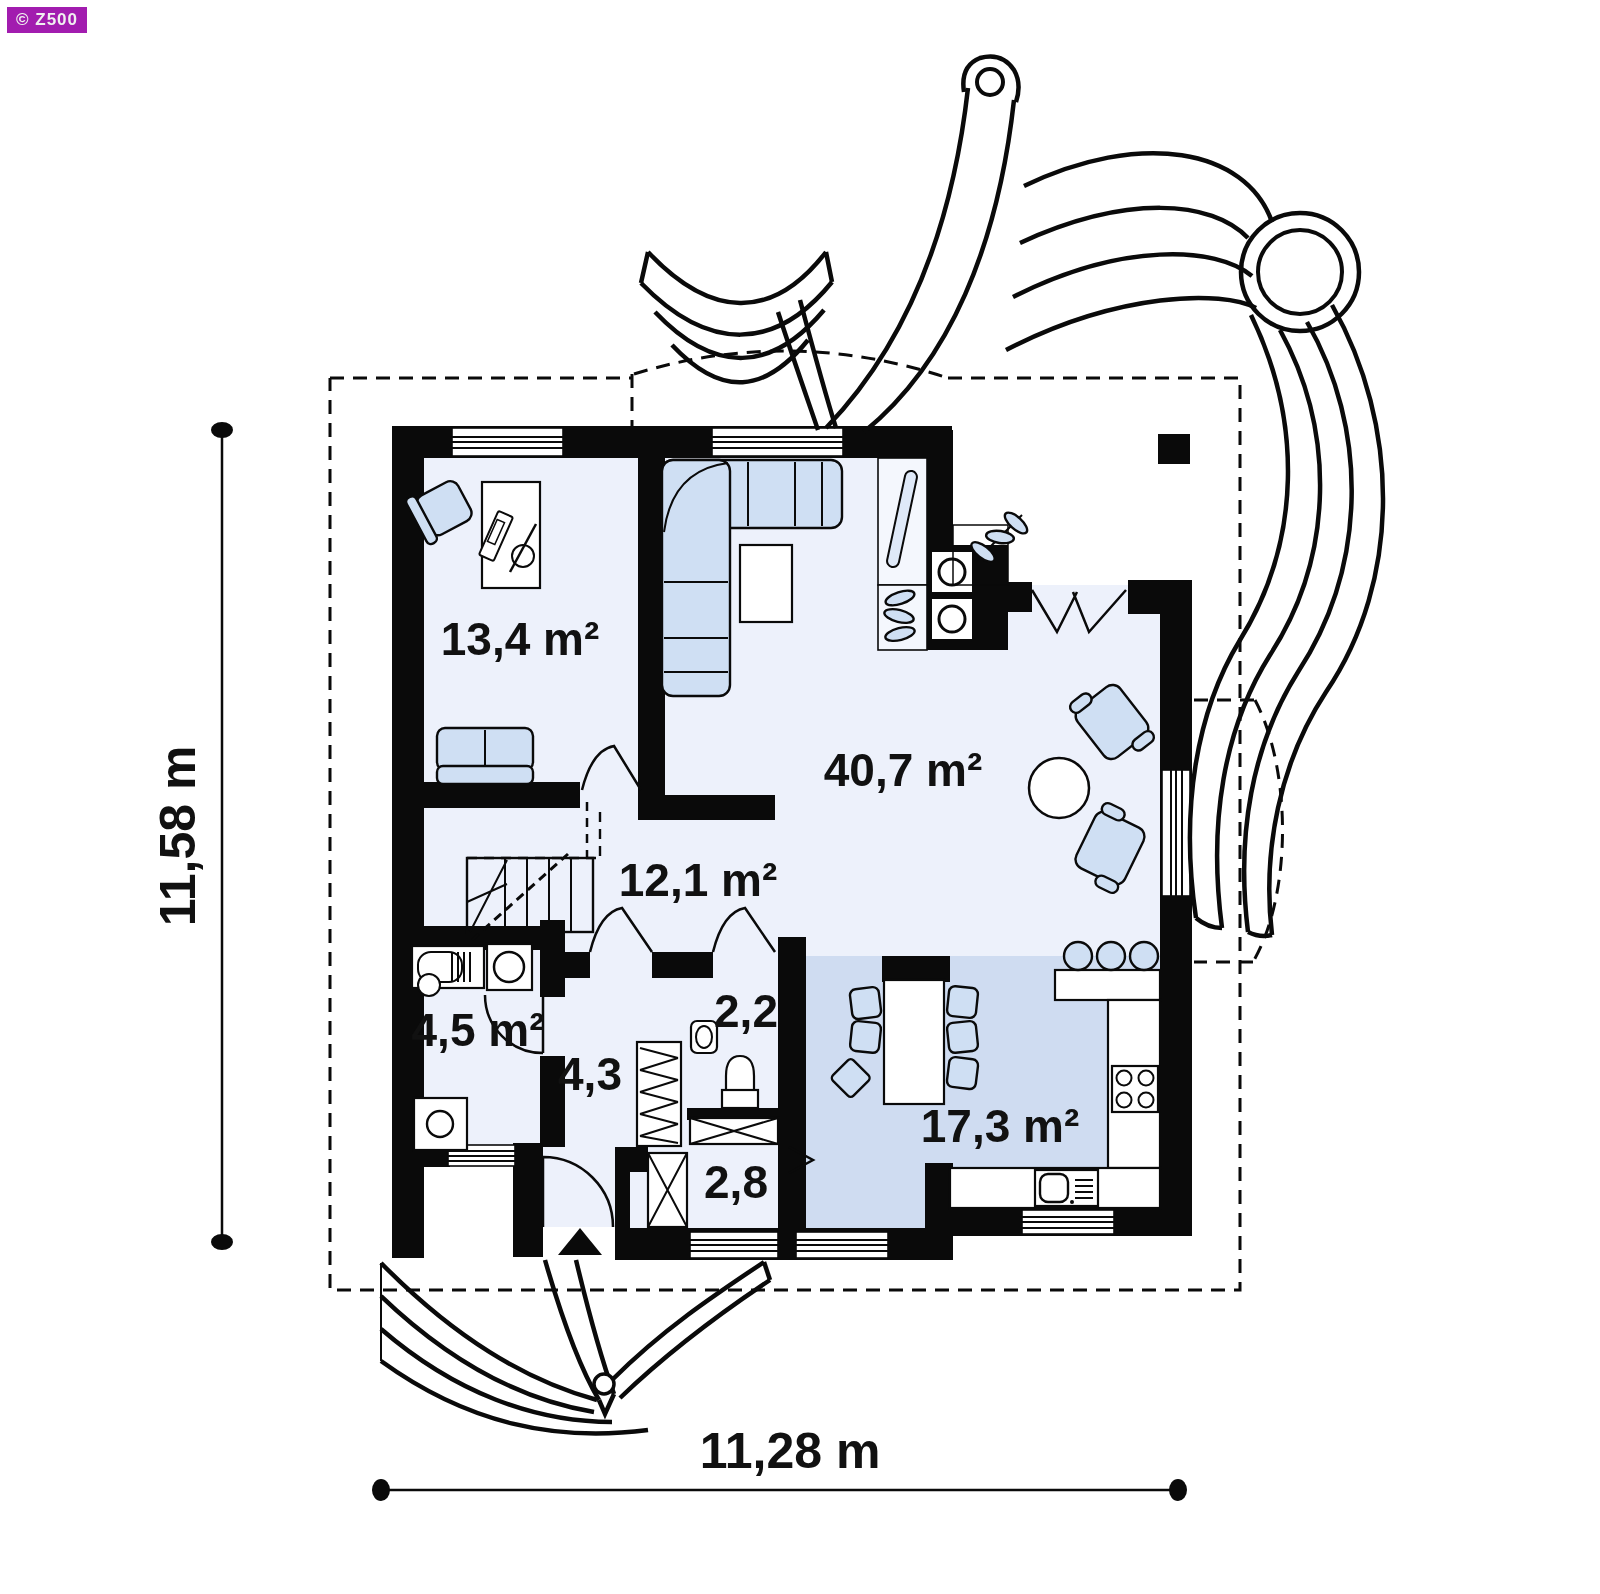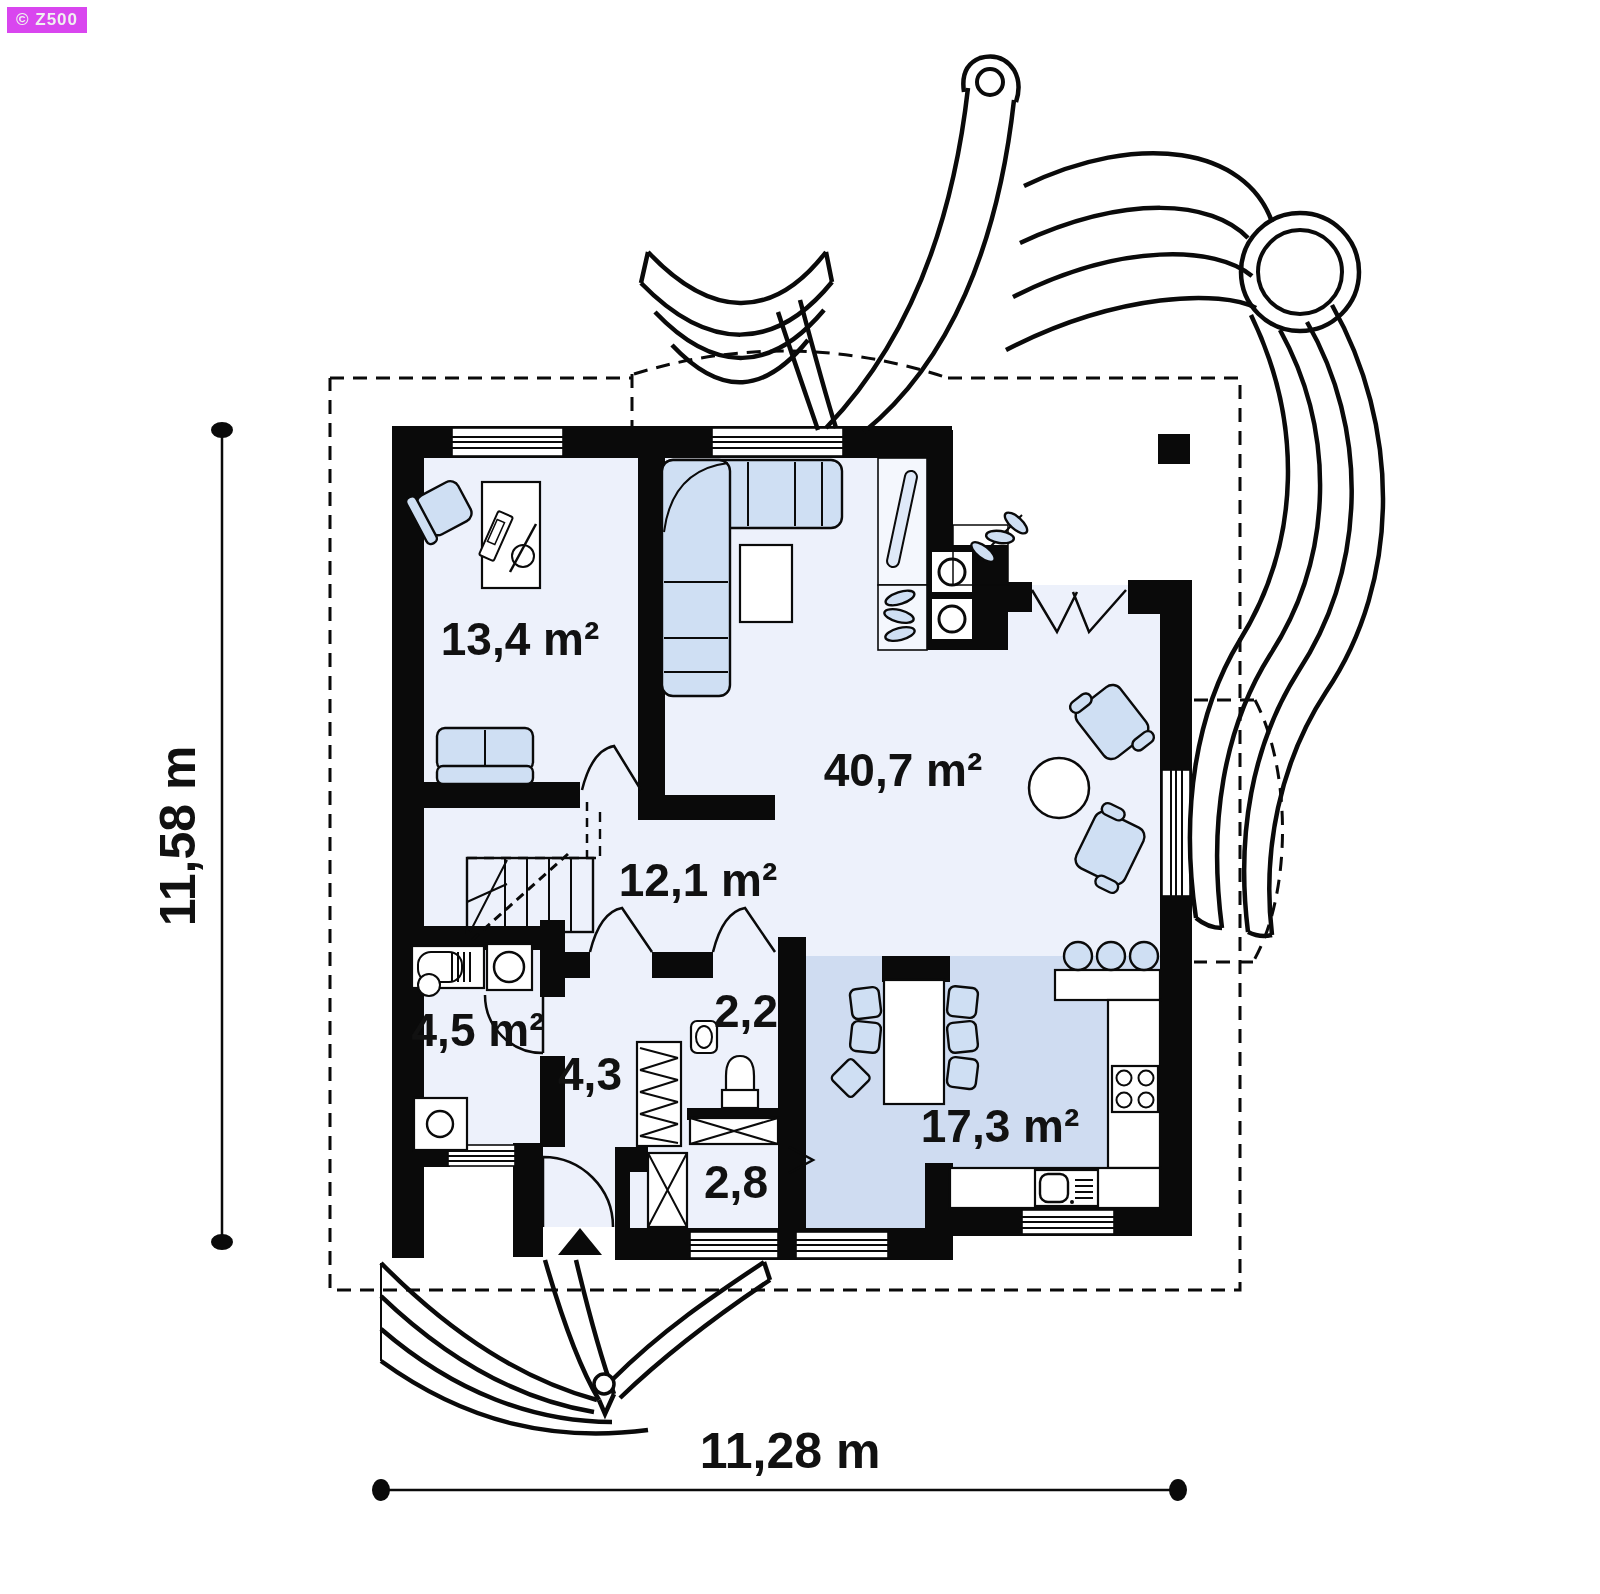--- a/index.html
+++ b/index.html
@@ -1,18 +1,18 @@
 <!DOCTYPE html>
 <html><head>
 <meta charset="utf-8">
 <style>
   html,body{margin:0;padding:0;background:#ffffff;}
   .page{position:relative;width:1600px;height:1594px;background:#ffffff;overflow:hidden;
         font-family:"Liberation Sans", sans-serif;}
-  .watermark{position:absolute;top:7px;left:7px;background:#d946ef;color:#f0f0f0;
+  .watermark{position:absolute;top:7px;left:7px;background:#a21caf;color:#f0f0f0;
         font:600 17px "Liberation Sans", sans-serif;padding:3px 9px;letter-spacing:1px;}
   svg{position:absolute;top:0;left:0;}
   .lbl{font:700 46px "Liberation Sans", sans-serif;fill:#111;}
   .dim{font:700 50px "Liberation Sans", sans-serif;fill:#111;}
   .wall{fill:#0a0a0a;stroke:none;}
   .thin{stroke:#0a0a0a;stroke-width:2;fill:none;}
   .mid{stroke:#0a0a0a;stroke-width:2.5;fill:none;}
   .thick{stroke:#0a0a0a;stroke-width:4.5;fill:none;}
   .dash{stroke:#0a0a0a;stroke-width:3;fill:none;stroke-dasharray:14 9;}
   .furn{fill:#cfdff3;stroke:#0a0a0a;stroke-width:2.4;}

